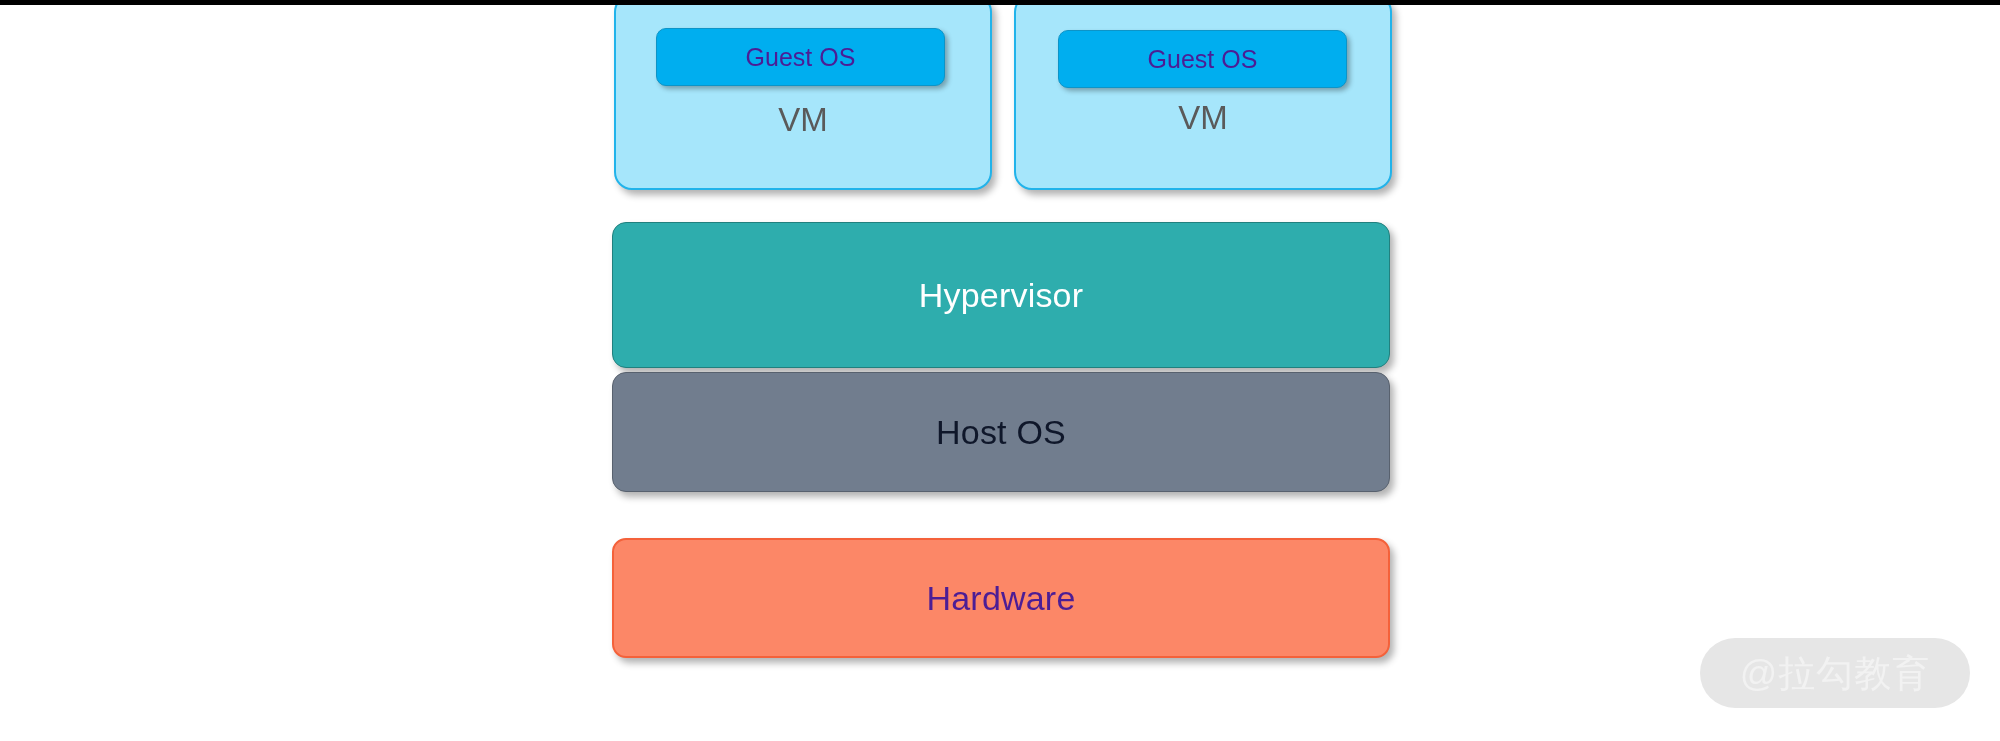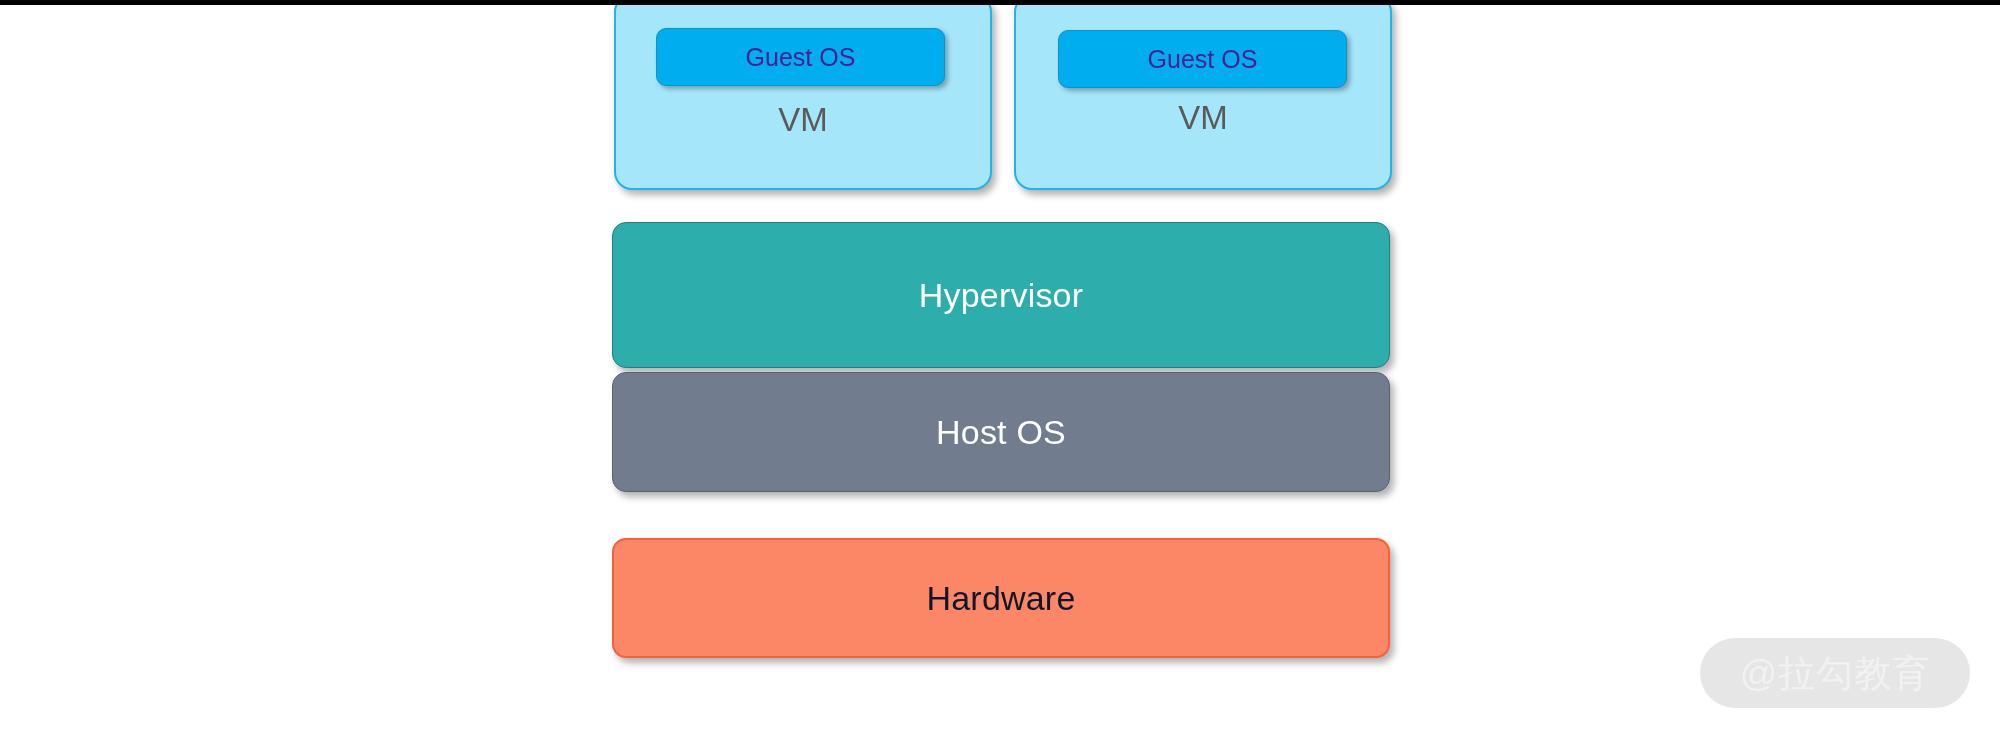--- a/index.html
+++ b/index.html
@@ -103,31 +103,31 @@
   #hypervisor-box .box-label { color: #ffffff; font-size: 34px; }
 
   #host-os-box {
     left: 612px;
     top: 372px;
     width: 778px;
     height: 120px;
     background: #717d8e;
     border: 1px solid #58616e;
   }
-  #host-os-box .box-label { color: #ffffff; font-size: 34px; }
+  #host-os-box .box-label { color: #0f172a; font-size: 34px; }
 
   #hardware-box {
     left: 612px;
     top: 538px;
     width: 778px;
     height: 120px;
     background: #fc8767;
     border: 2px solid #f4613a;
   }
-  #hardware-box .box-label { color: #0f172a; font-size: 34px; }
+  #hardware-box .box-label { color: #4c1d95; font-size: 34px; }
 
   
   #watermark {
     position: absolute;
     left: 1700px;
     top: 638px;
     width: 270px;
     height: 70px;
     border-radius: 35px;
     background: #e6e6e6;

